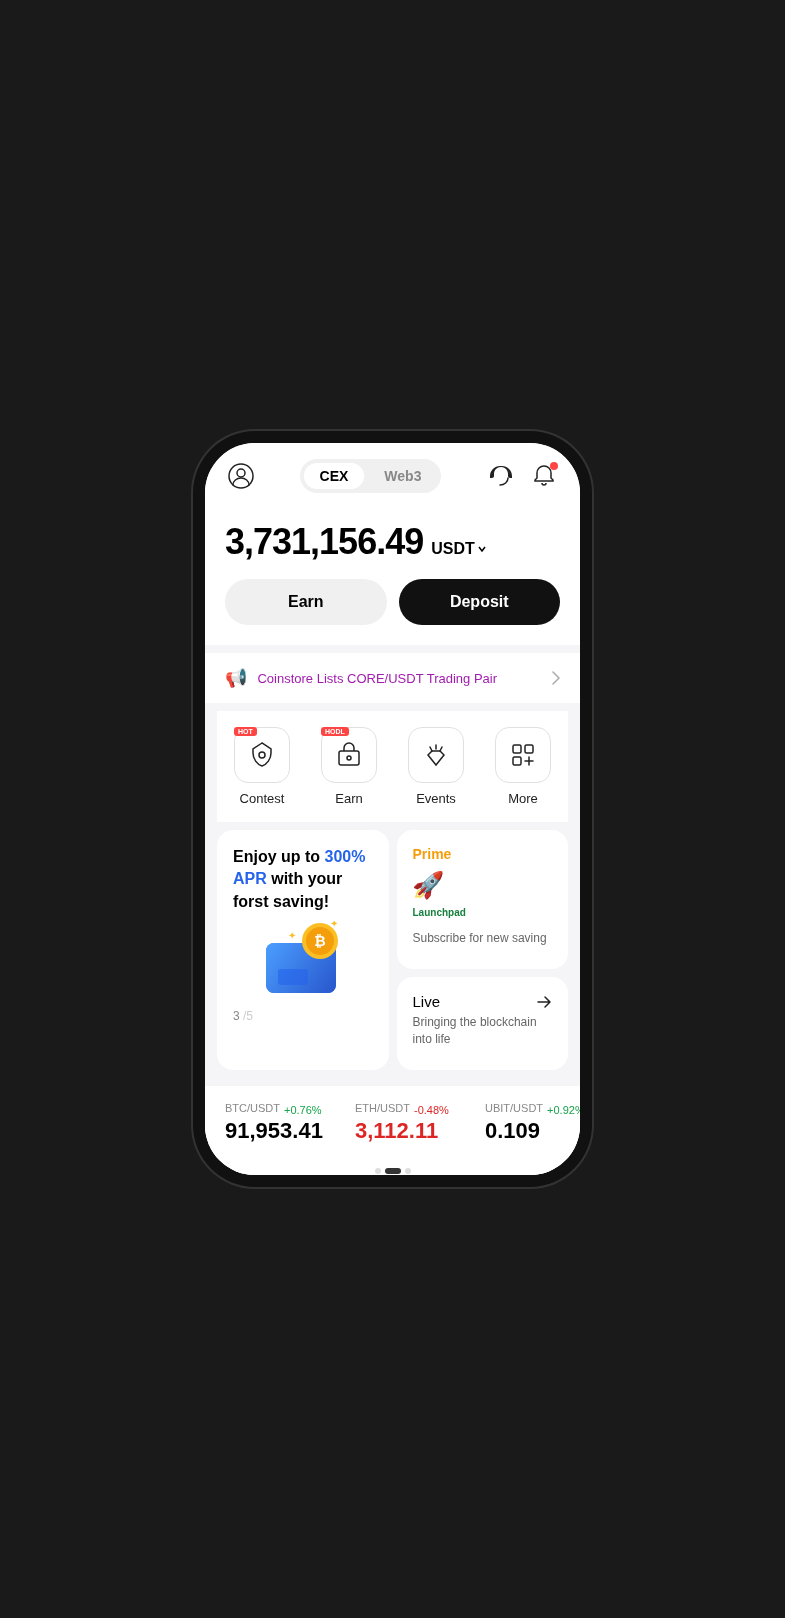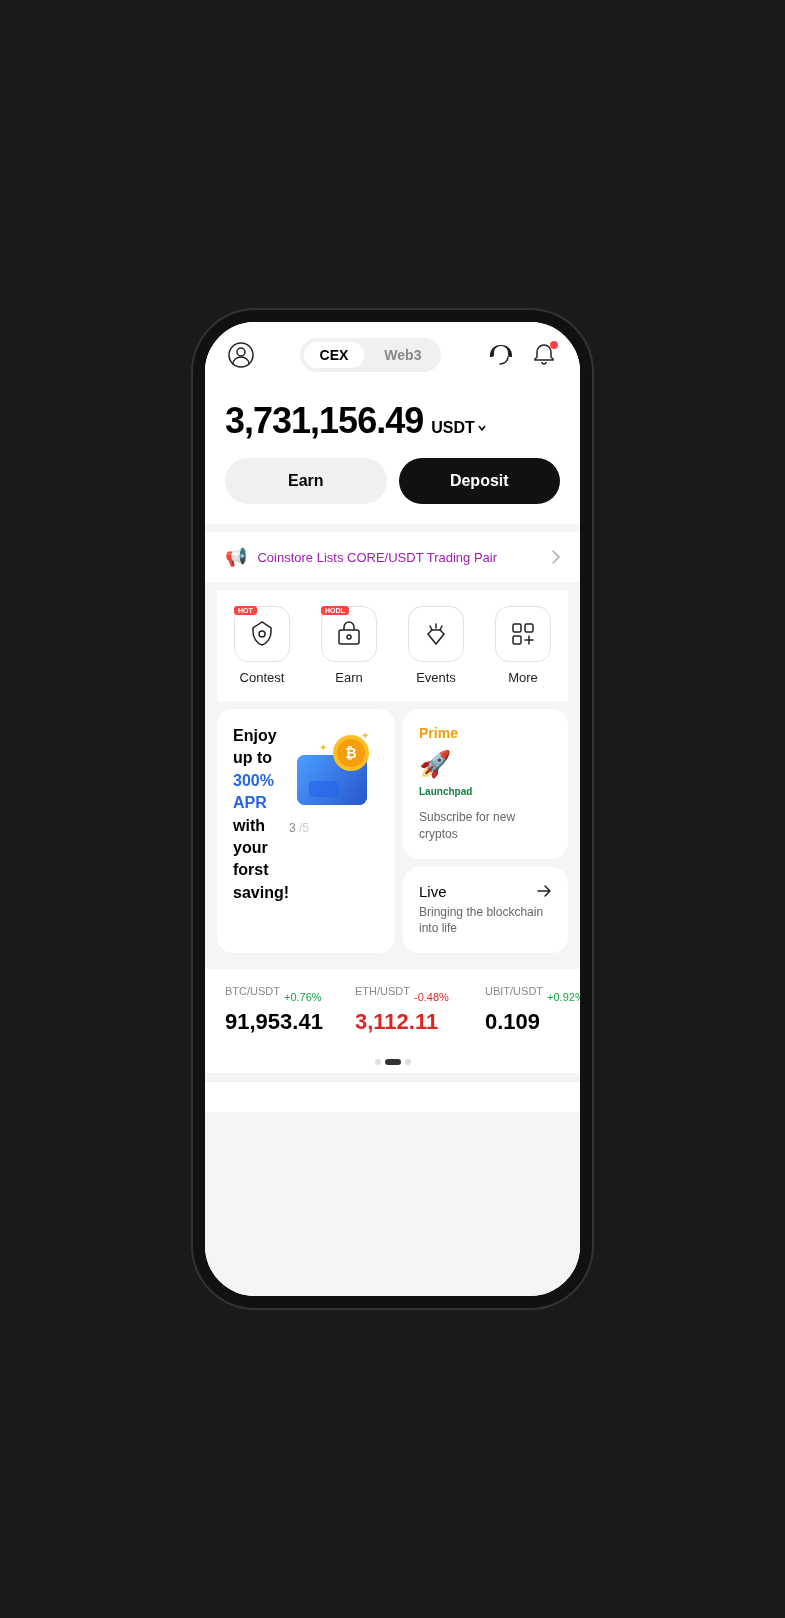--- a/index.html
+++ b/index.html
@@ -6,21 +6,21 @@
     body {
       background: #1a1a1a;
       display: flex;
       justify-content: center;
       align-items: center;
       min-height: 100vh;
       font-family: -apple-system, BlinkMacSystemFont, 'Segoe UI', sans-serif;
     }
     .phone-frame {
       width: 375px;
-      height: 974px;
+      height: 732px;
       background: #fff;
       border-radius: 50px;
       overflow: hidden;
       position: relative;
       box-shadow: 0 0 0 12px #111, 0 0 0 14px #333;
     }
     .phone-inner {
       width: 100%;
       height: 100%;
       overflow-y: auto;
@@ -231,21 +231,21 @@
     }
     .promo-card {
       background: #fff;
       border-radius: 16px;
       padding: 16px;
       cursor: pointer;
     }
     .promo-card-left {
       grid-row: span 2;
       display: flex;
-      flex-direction: row;
+      flex-direction: column;
       justify-content: flex-start;
       min-height: 240px;
     }
     .promo-title {
       font-size: 16px;
       font-weight: 700;
       color: #000;
       line-height: 1.4;
     }
     .apr-text {
@@ -308,21 +308,21 @@
       gap: 0;
       overflow-x: auto;
     }
     .ticker-item {
       min-width: 130px;
       flex-shrink: 0;
     }
     .ticker-pair {
       font-size: 11px;
       color: #888;
-      margin-bottom: 12px;
+      margin-bottom: 4px;
     }
     .ticker-change-pos {
       color: #16a34a;
       font-size: 11px;
     }
     .ticker-change-neg {
       color: #dc2626;
       font-size: 11px;
     }
     .ticker-price {
@@ -507,21 +507,21 @@
             </svg>
           </div>
           <div class="promo-page">3 <span style="color:#ccc">/5</span></div>
         </div>
       </div>
 
       <div class="promo-card" style="display:flex;flex-direction:column;align-items:flex-start;">
         <div class="prime-label">Prime</div>
         <div style="font-size:26px;margin-bottom:6px;">🚀</div>
         <div class="launchpad-title">Launchpad</div>
-        <div class="launchpad-sub">Subscribe for new cryptos</div>
+        <div class="launchpad-sub">Subscribe for new saving</div>
       </div>
 
       <div class="promo-card live-card">
         <div class="live-header">
           <span class="live-title">Live</span>
           <svg width="16" height="16" viewBox="0 0 16 16">
             <path d="M2 8h12M9 3l5 5-5 5" stroke="#222" stroke-width="1.5" fill="none" stroke-linecap="round" stroke-linejoin="round"></path>
           </svg>
         </div>
         <div class="live-sub">Bringing the blockchain into life</div>

